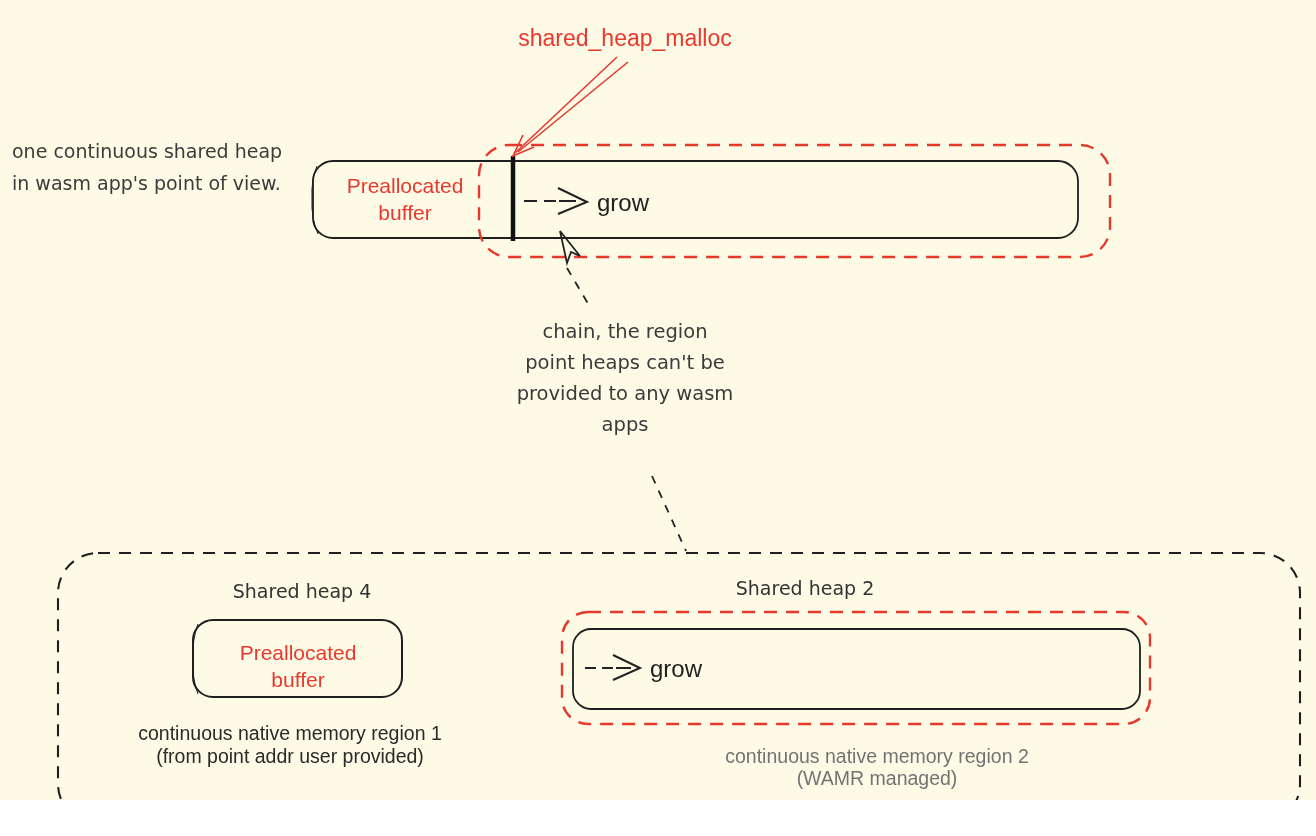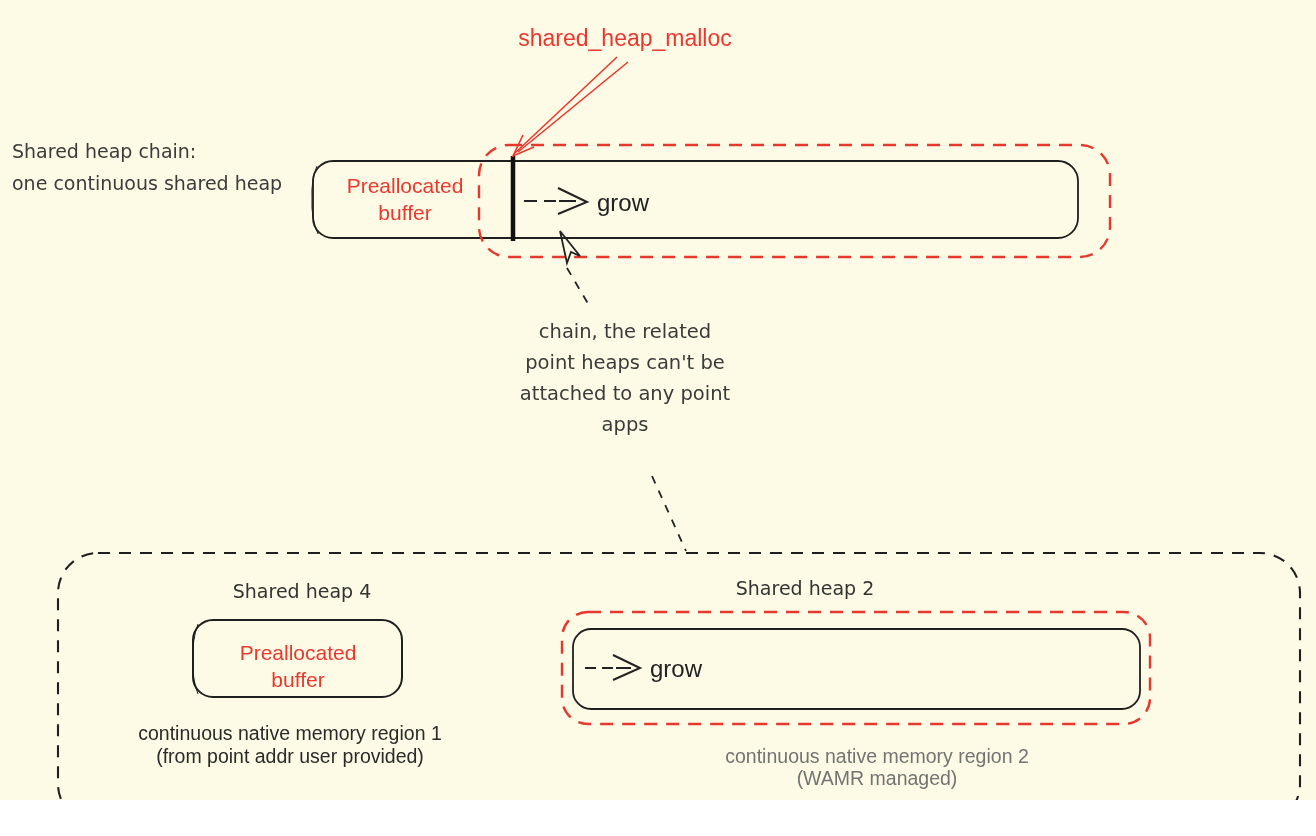--- a/index.html
+++ b/index.html
@@ -68,32 +68,32 @@
 
     <rect x="573" y="629" width="567" height="80" rx="18" class="ink-stroke"></rect>
 
     <path d="M585,668 L596,668 M602,668 L613,668 M616,668 L631,668" class="ink-line"></path>
     <path d="M613,655 L640,668 L613,680" class="ink-line"></path>
   </svg>
 
   <div class="txt arial red-text center" style="left:505px; top:25px; width:240px; font-size:23px;">shared_heap_malloc</div>
 
   <div class="txt note" style="left:12px; top:135px; font-size:19px; line-height:32px;">
-    <div>Shared heap chain:</div>
     <div>one continuous shared heap</div>
+    <div>in wasm app's point of view.</div>
   </div>
 
   <div class="txt arial red-text center" style="left:330px; top:172px; width:150px; font-size:21px; line-height:27px; white-space:normal;">Preallocated buffer</div>
 
   <div class="txt arial ink-text" style="left:597px; top:189px; font-size:24px;">grow</div>
 
   <div class="txt note center" style="left:475px; top:316px; width:300px; font-size:19.5px; line-height:31px;">
-    <div>chain, the related</div>
+    <div>chain, the region</div>
     <div>point heaps can't be</div>
-    <div>attached to any point</div>
+    <div>provided to any wasm</div>
     <div>apps</div>
   </div>
 
   <div class="txt note center" style="left:202px; top:580px; width:200px; font-size:19px; color:#333;">Shared heap 4</div>
 
   <div class="txt arial red-text center" style="left:223px; top:639px; width:150px; font-size:21px; line-height:27px; white-space:normal;">Preallocated buffer</div>
 
   <div class="txt arial center" style="left:115px; top:722px; width:350px; font-size:19.5px; line-height:23px; color:#2A2A2A;">
     <div>continuous native memory region 1</div>
     <div>(from point addr user provided)</div>

